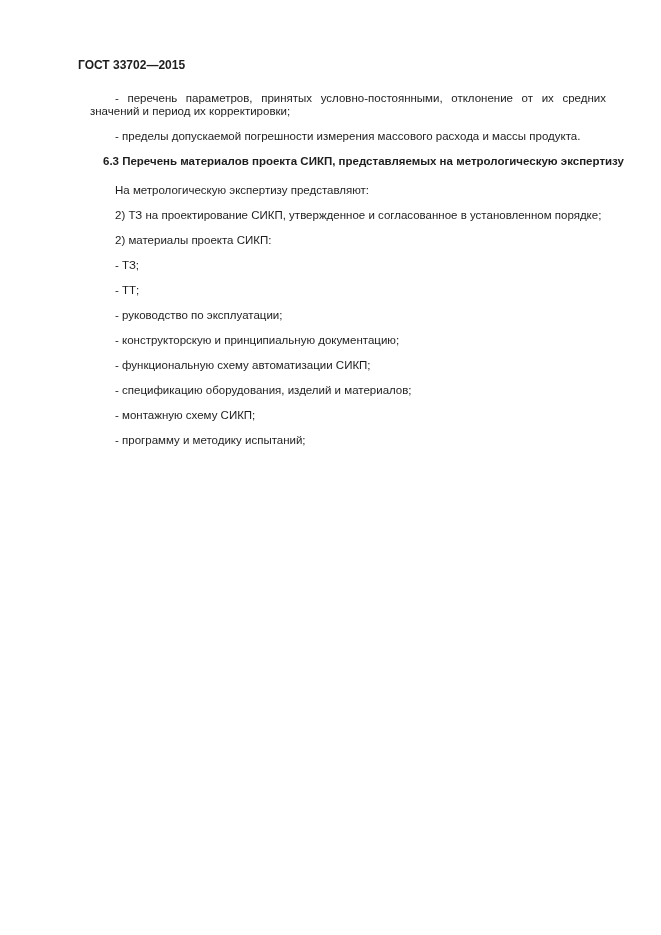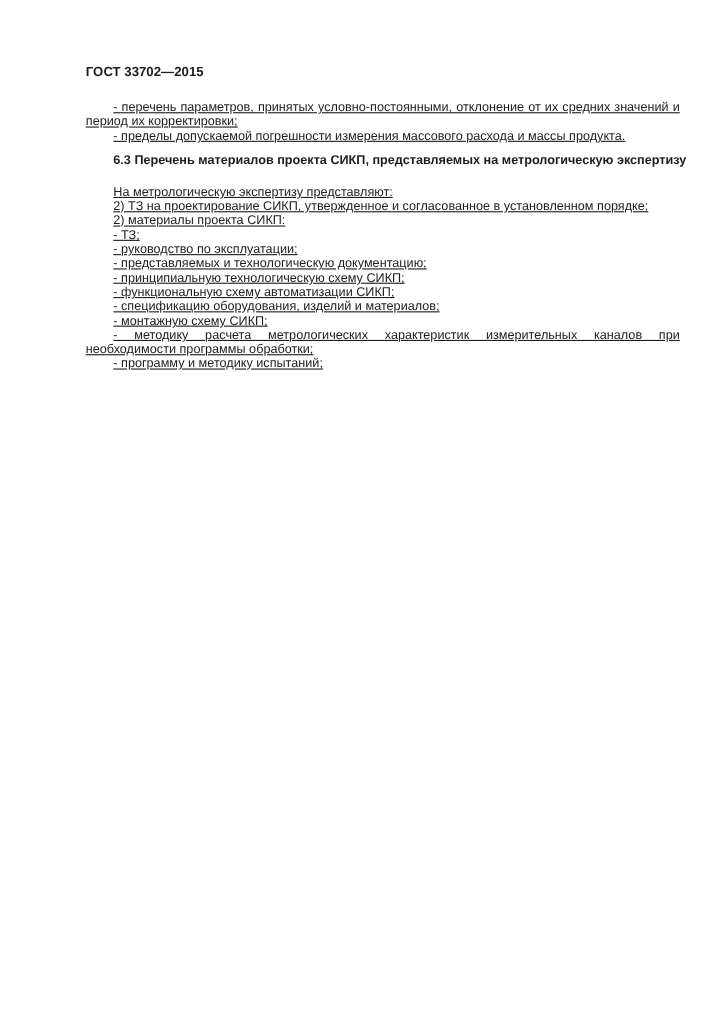--- a/index.html
+++ b/index.html
@@ -23,25 +23,24 @@
     width: 540px;
     font-size: 11.5px;
     line-height: 13px;
   }
   .doc-header {
     font-weight: bold;
     font-size: 12px;
     line-height: 13px;
   }
   .para {
-    margin: 0;
+    margin: 12px;
     text-indent: 25px;
     text-align: justify;
     hyphens: manual;
-    text-decoration: underline;
   }
   .block-62 {
     margin-top: 20px;
   }
   .section-heading {
     margin: 9px 0 16px 0;
     font-weight: bold;
     font-size: 11.5px;
     line-height: 13px;
     text-indent: 25px;
@@ -72,26 +71,25 @@
       <p class="para">- пределы допускаемой погрешности измерения массового расхода и массы продукта.</p>
     </div>
 
     <div class="section-heading">6.3 Перечень материалов проекта СИКП, представляемых на метрологическую экспертизу</div>
 
     <div class="block-63">
       <p class="para">На метрологическую экспертизу представляют:</p>
       <p class="para">2) ТЗ на проектирование СИКП, утвержденное и согласованное в установленном порядке;</p>
       <p class="para">2) материалы проекта СИКП:</p>
       <p class="para">- ТЗ;</p>
+      <p class="para">- ТТ;</p>
       <p class="para">- руководство по эксплуатации;</p>
-      <p class="para">- представляемых и технологическую документацию;</p>
-      <p class="para">- принципиальную технологическую схему СИКП;</p>
+      <p class="para">- конструкторскую и принципиальную документацию;</p>
       <p class="para">- функциональную схему автоматизации СИКП;</p>
       <p class="para">- спецификацию оборудования, изделий и материалов;</p>
       <p class="para">- монтажную схему СИКП;</p>
-      <p class="para">- методику расчета метрологических характеристик измерительных каналов при необходимости программы обработки;</p>
       <p class="para">- программу и методику испытаний;</p>
     </div>
 
   </div>
 
   <div class="page-number">8</div>
 </div>
 
 </body></html>

